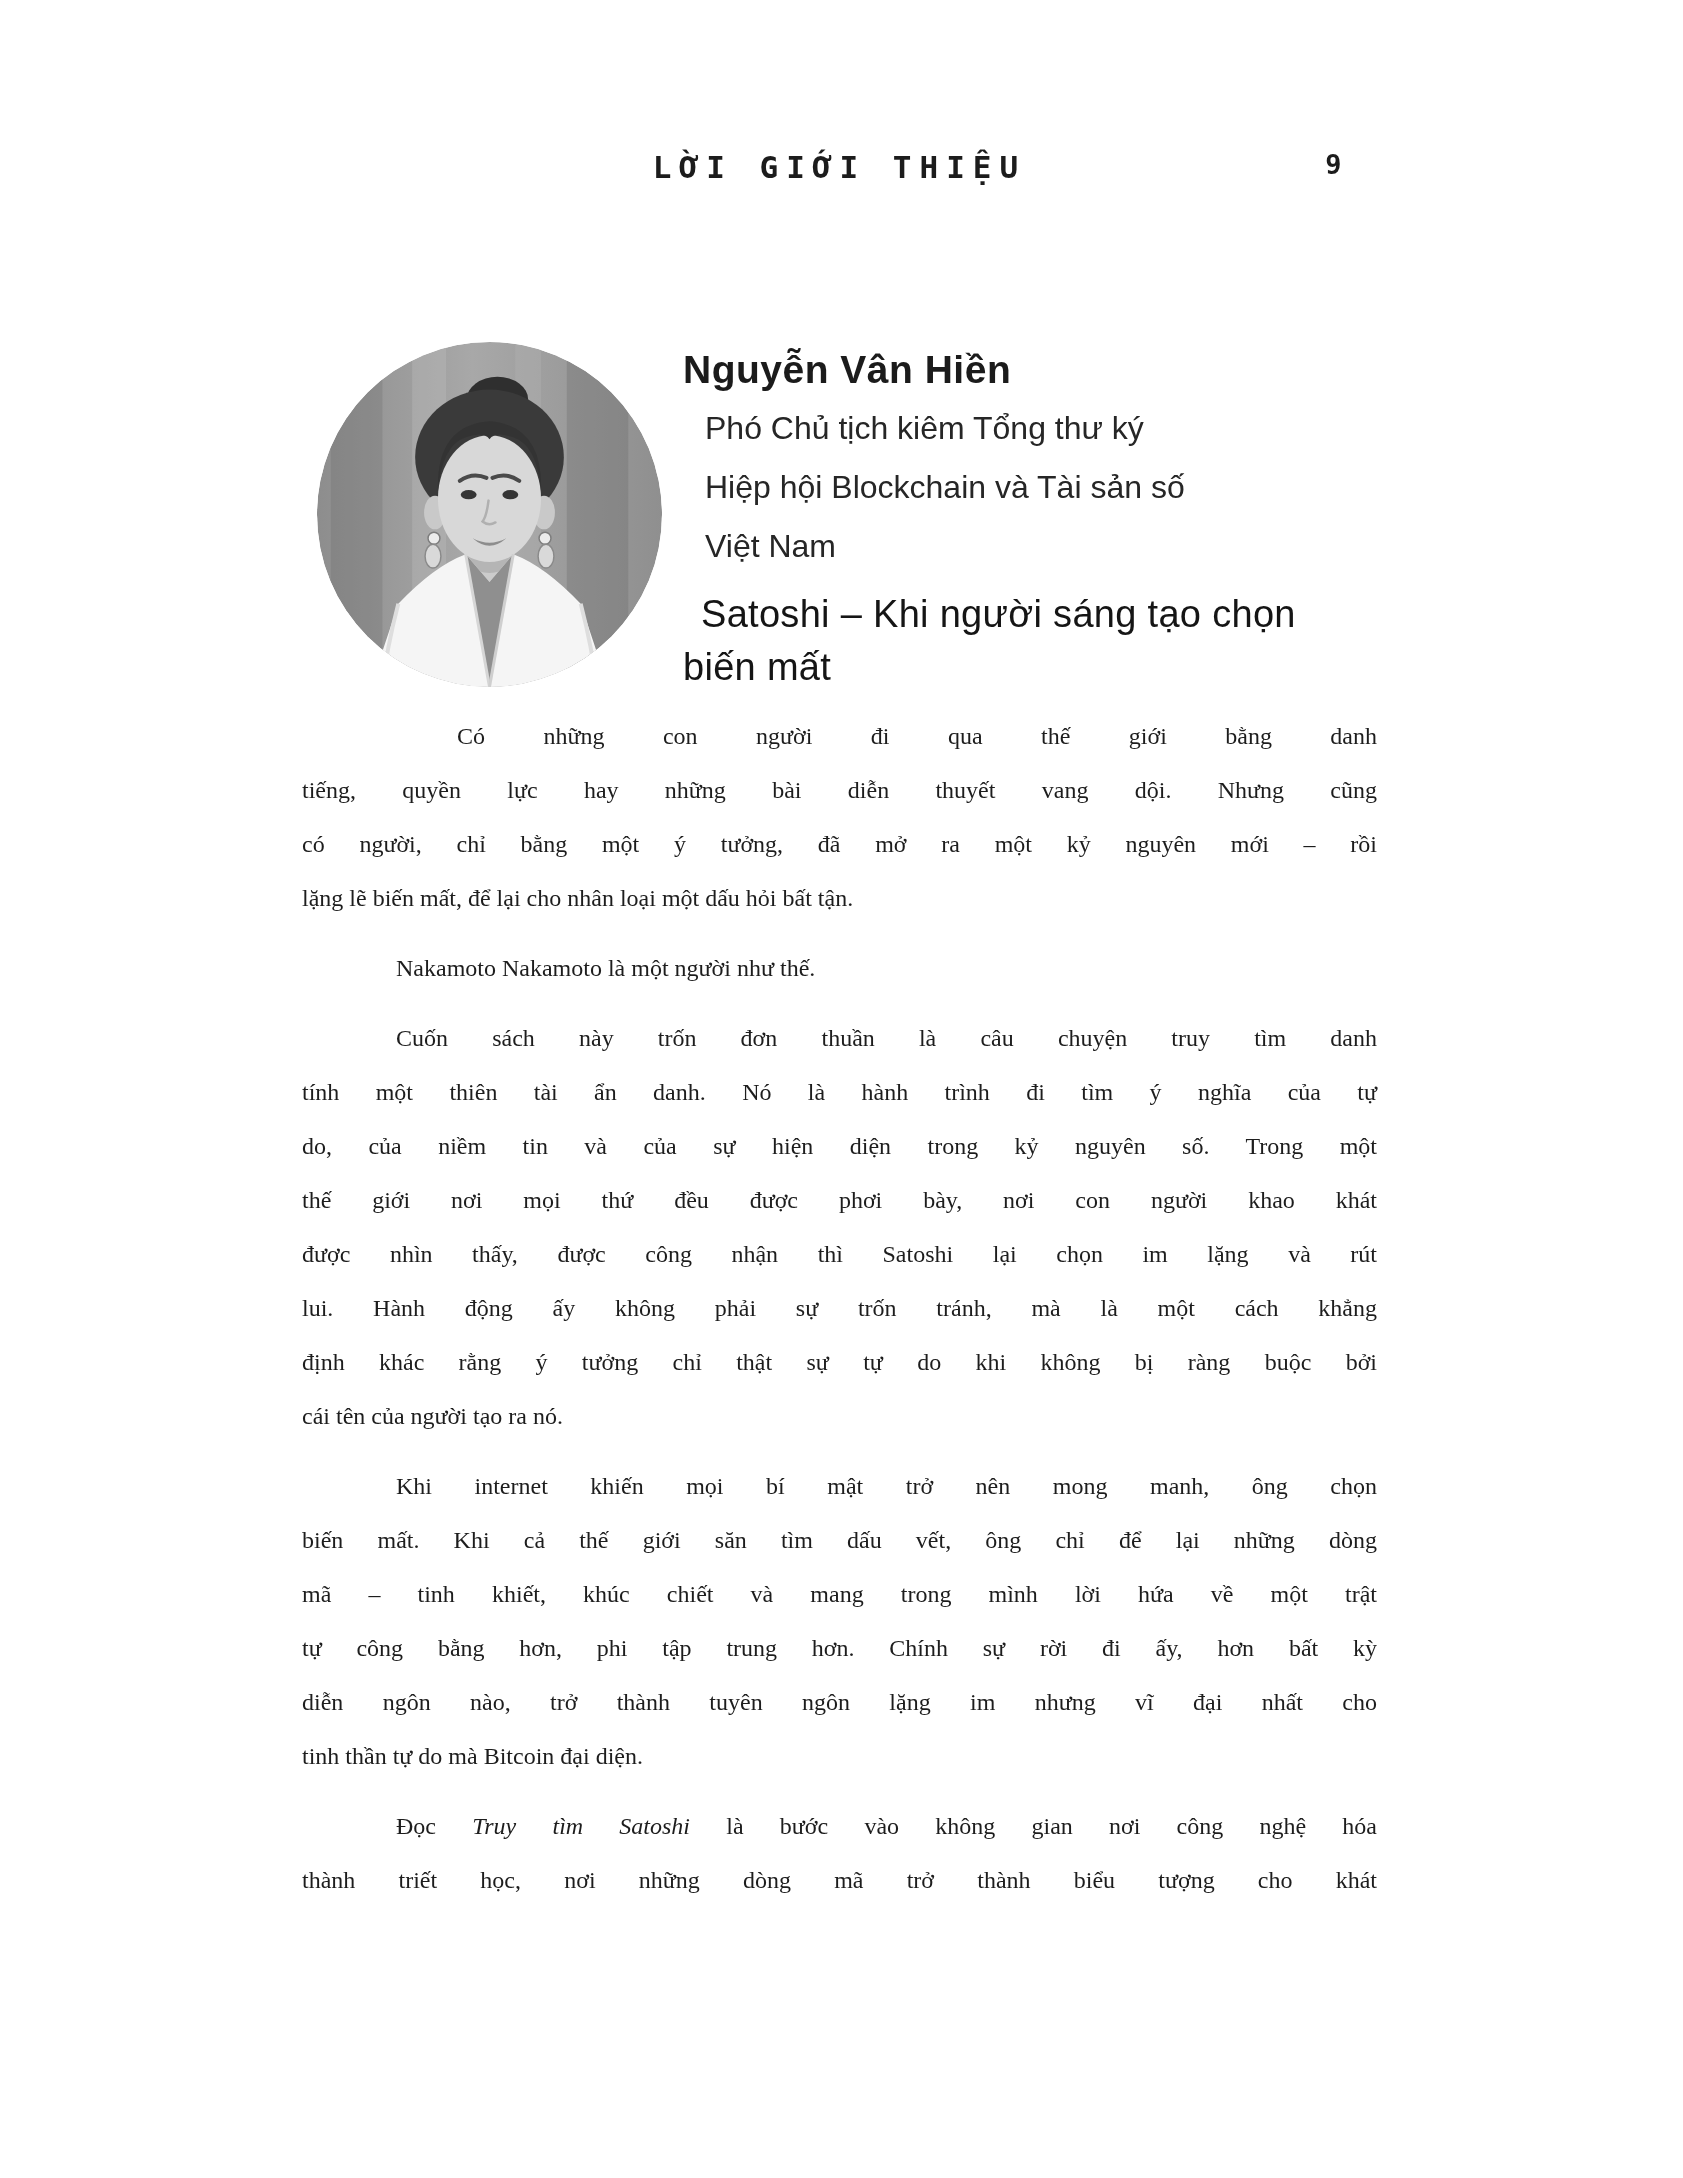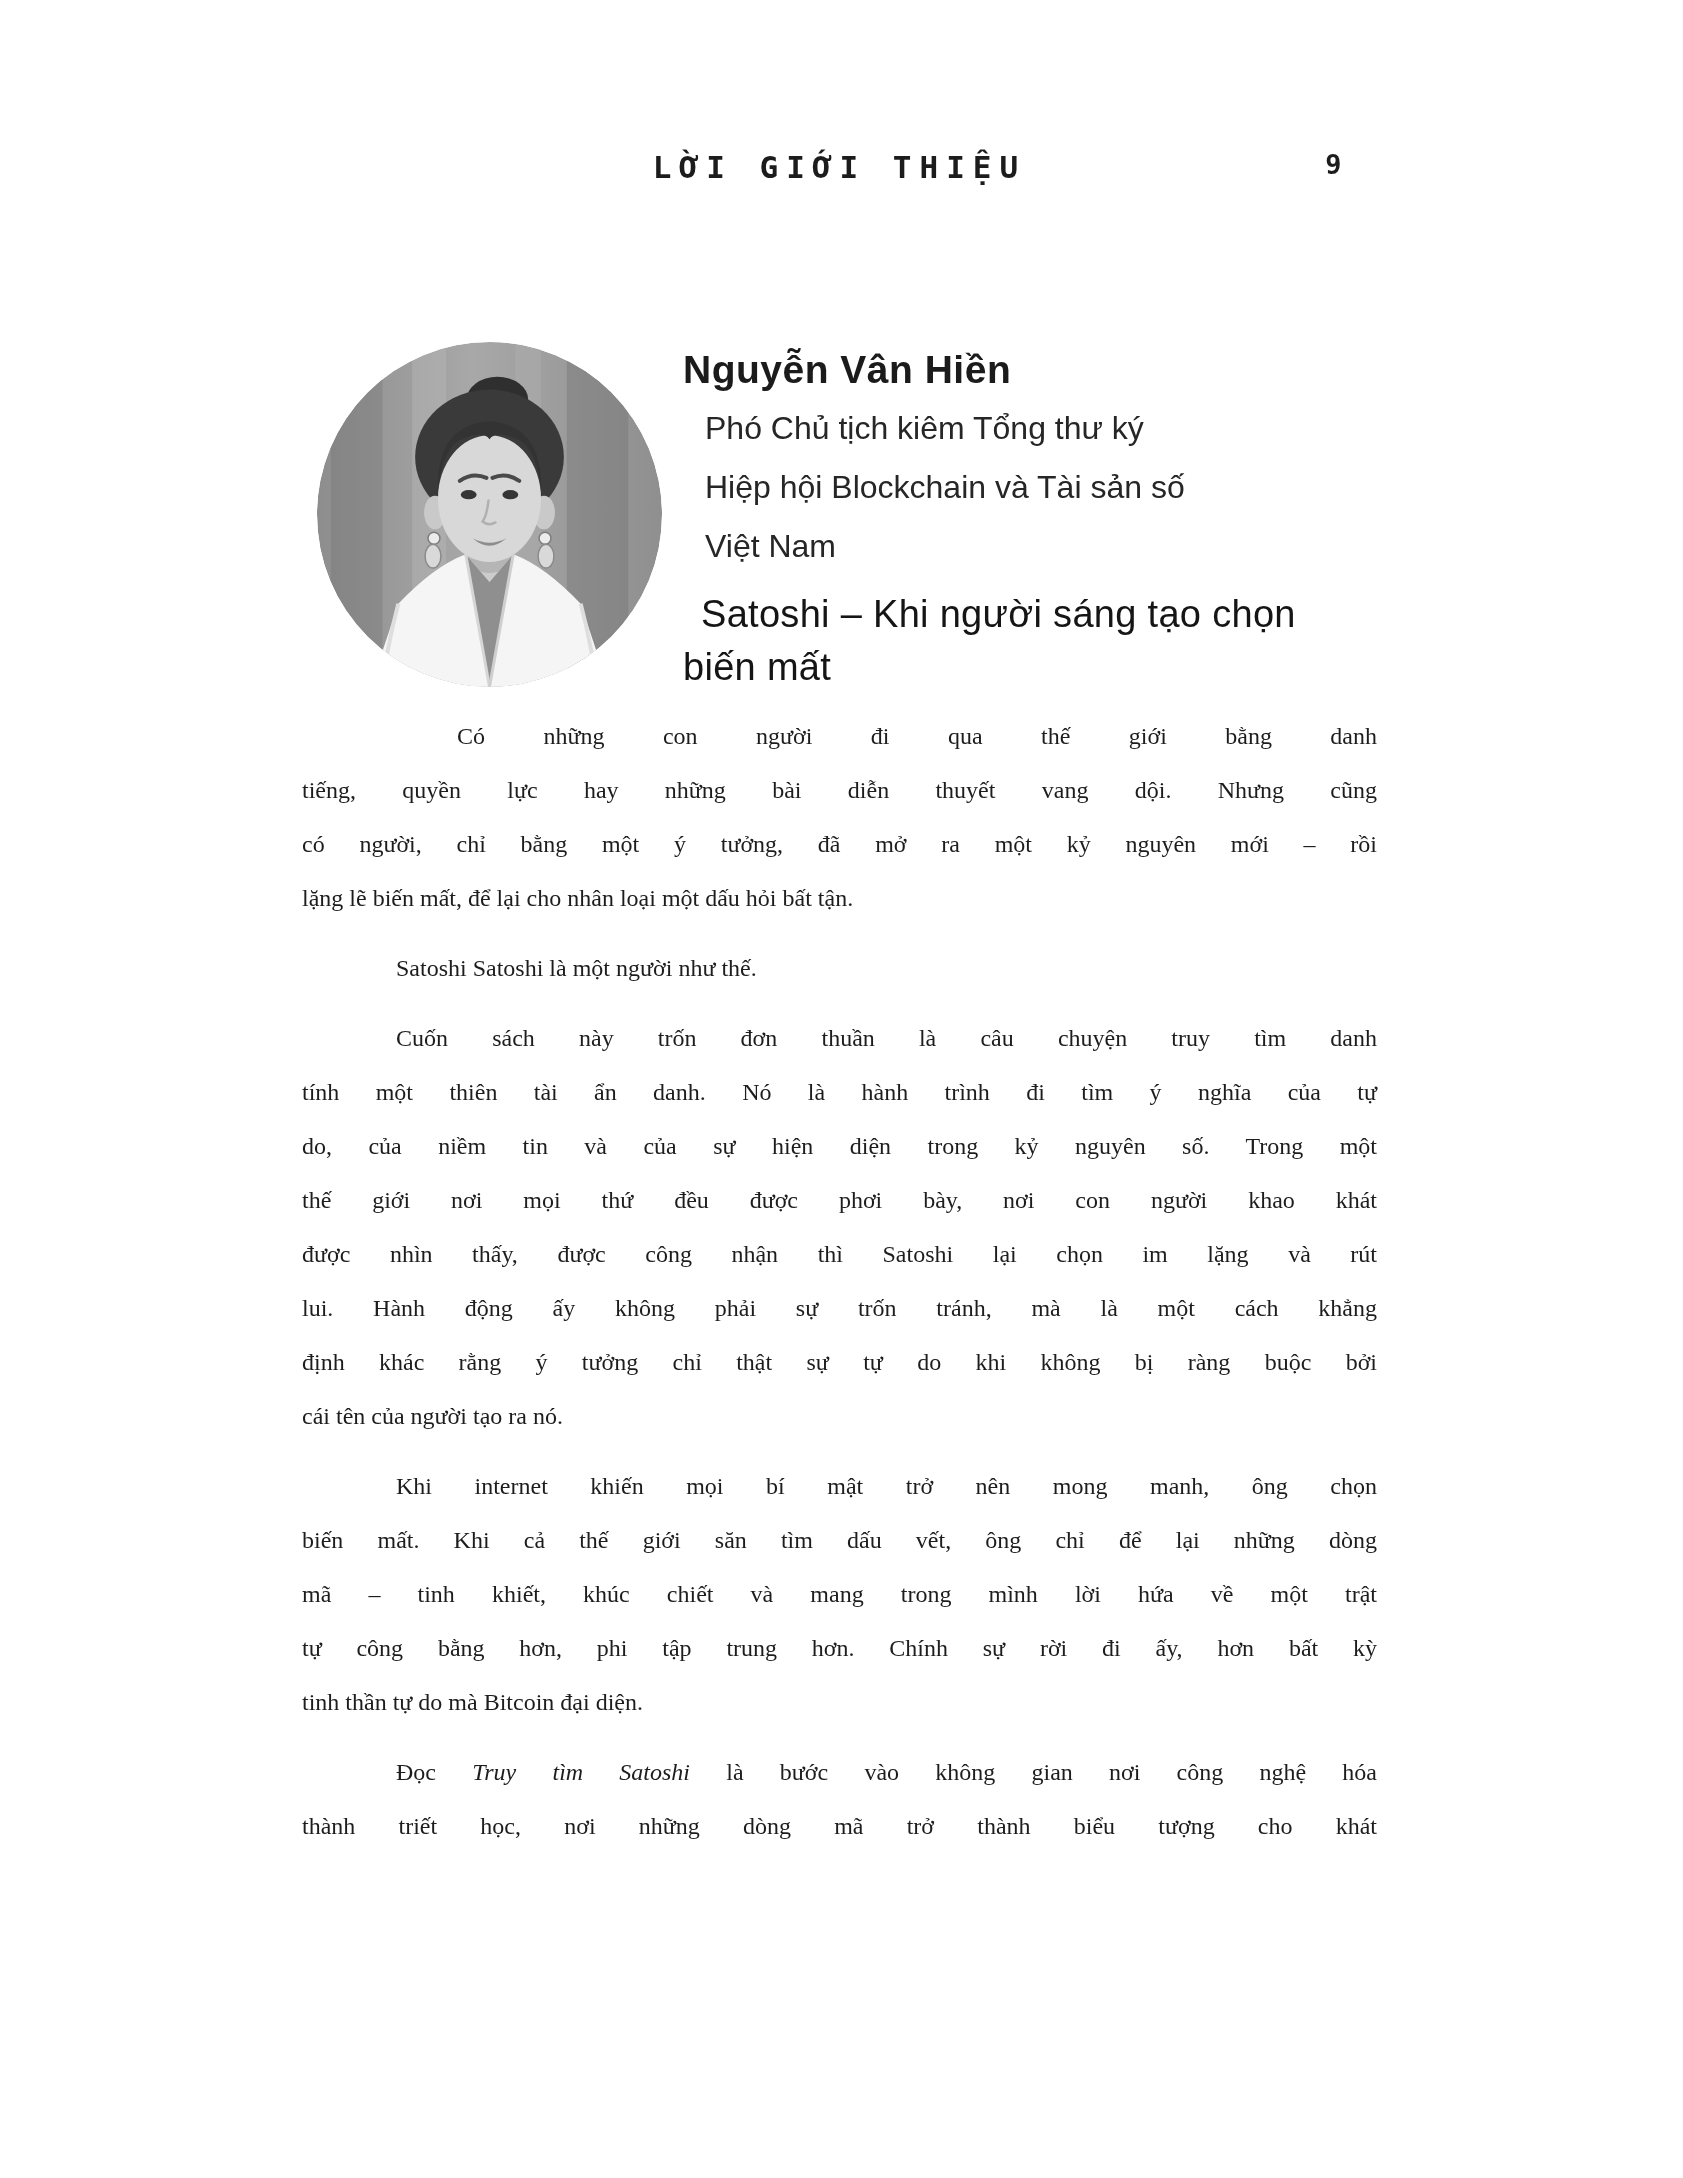--- a/index.html
+++ b/index.html
@@ -146,39 +146,40 @@
   <div class="body-text">
 
     <div class="para">
       <div class="bline ind-big">Có những con người đi qua thế giới bằng danh</div>
       <div class="bline">tiếng, quyền lực hay những bài diễn thuyết vang dội. Nhưng cũng</div>
       <div class="bline">có người, chỉ bằng một ý tưởng, đã mở ra một kỷ nguyên mới – rồi</div>
       <div class="bline end">lặng lẽ biến mất, để lại cho nhân loại một dấu hỏi bất tận.</div>
     </div>
 
     <div class="para">
-      <div class="bline end ind">Satoshi Satoshi là một người như thế.</div>
+      <div class="bline end ind">Nakamoto Nakamoto là một người như thế.</div>
     </div>
 
     <div class="para">
       <div class="bline ind">Cuốn sách này trốn đơn thuần là câu chuyện truy tìm danh</div>
       <div class="bline">tính một thiên tài ẩn danh. Nó là hành trình đi tìm ý nghĩa của tự</div>
       <div class="bline">do, của niềm tin và của sự hiện diện trong kỷ nguyên số. Trong một</div>
       <div class="bline">thế giới nơi mọi thứ đều được phơi bày, nơi con người khao khát</div>
       <div class="bline">được nhìn thấy, được công nhận thì Satoshi lại chọn im lặng và rút</div>
       <div class="bline">lui. Hành động ấy không phải sự trốn tránh, mà là một cách khẳng</div>
       <div class="bline">định khác rằng ý tưởng chỉ thật sự tự do khi không bị ràng buộc bởi</div>
       <div class="bline end">cái tên của người tạo ra nó.</div>
     </div>
 
     <div class="para">
       <div class="bline ind">Khi internet khiến mọi bí mật trở nên mong manh, ông chọn</div>
       <div class="bline">biến mất. Khi cả thế giới săn tìm dấu vết, ông chỉ để lại những dòng</div>
       <div class="bline">mã – tinh khiết, khúc chiết và mang trong mình lời hứa về một trật</div>
       <div class="bline">tự công bằng hơn, phi tập trung hơn. Chính sự rời đi ấy, hơn bất kỳ</div>
+      <div class="bline">diễn ngôn nào, trở thành tuyên ngôn lặng im nhưng vĩ đại nhất cho</div>
       <div class="bline end">tinh thần tự do mà Bitcoin đại diện.</div>
     </div>
 
     <div class="para">
       <div class="bline ind">
         <span>Đọc</span>
         <span class="it">Truy tìm Satoshi</span>
         <span>là bước vào không gian nơi công nghệ hóa</span>
       </div>
       <div class="bline">thành triết học, nơi những dòng mã trở thành biểu tượng cho khát</div>

